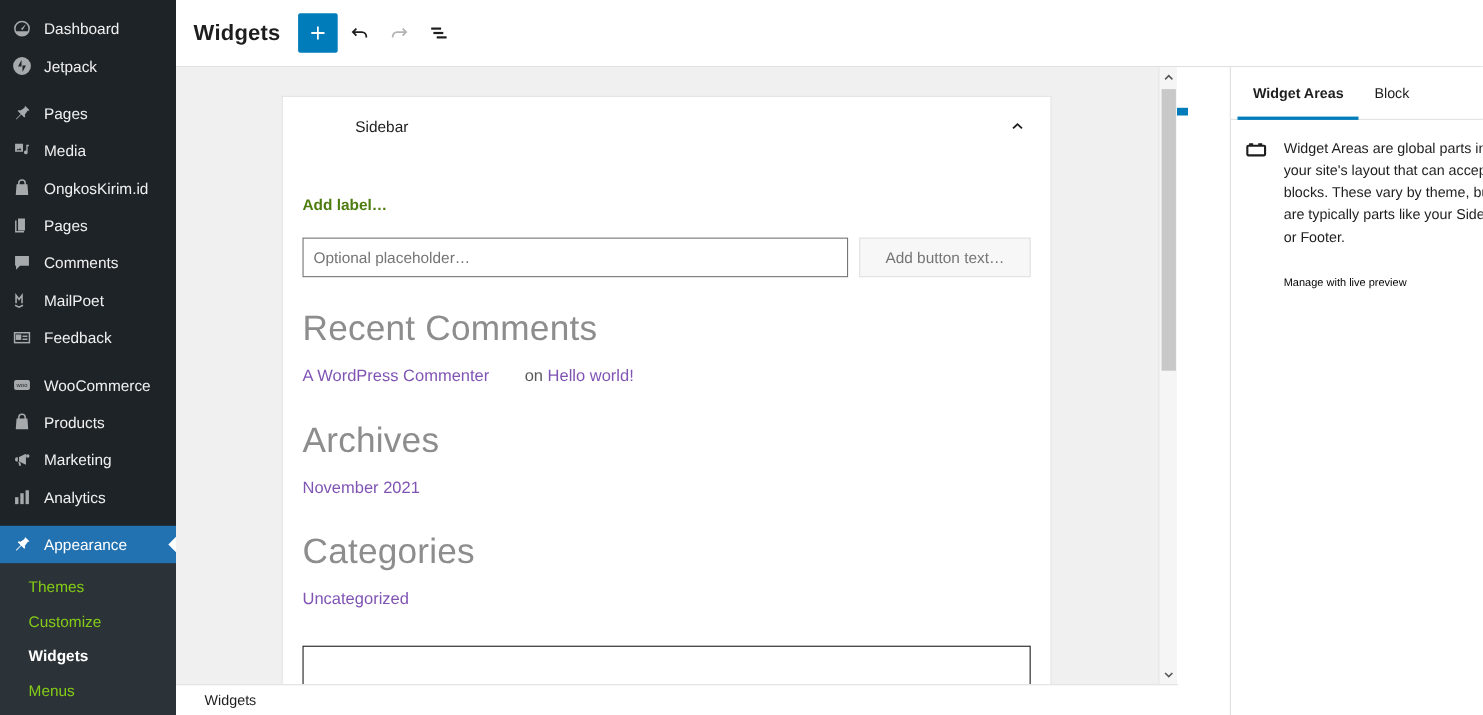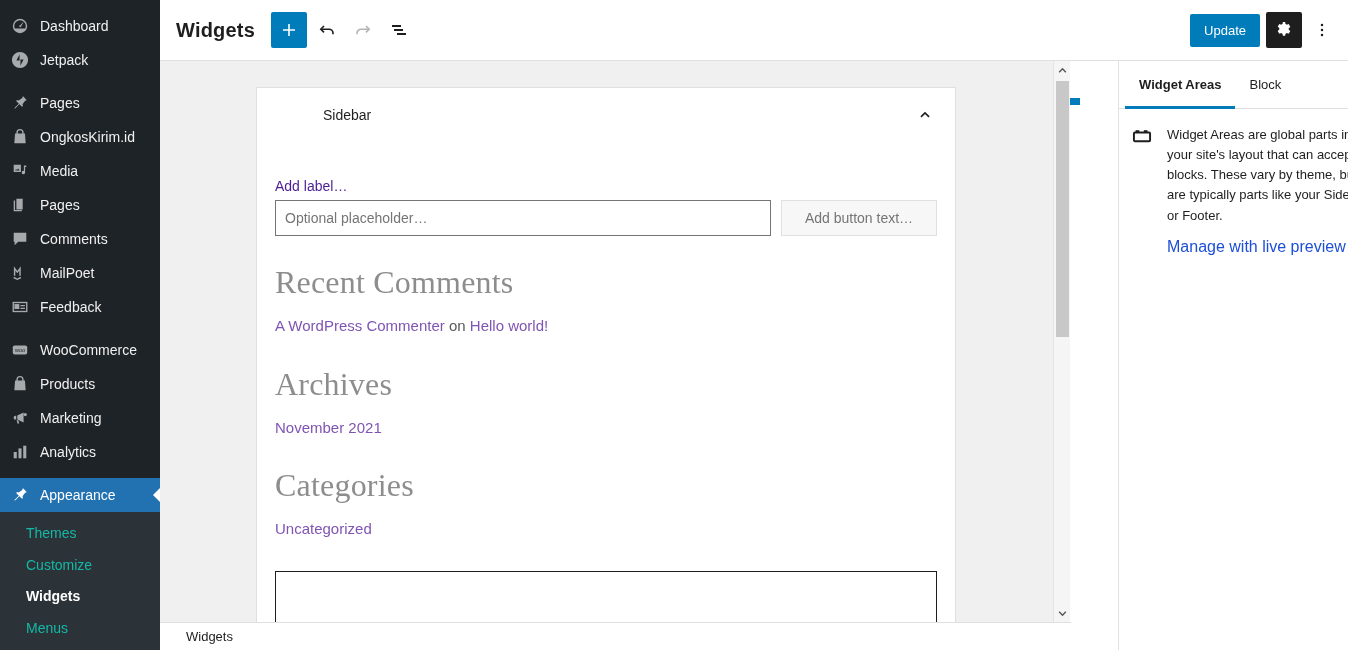--- a/index.html
+++ b/index.html
@@ -41,21 +41,21 @@
     margin-top: -8px;
     border-style: solid; border-width: 8px 8px 8px 0;
     border-color: transparent #ffffff transparent transparent;
   }
   #submenu {
     background: #2c3338;
     padding: 6px 0 8px 0;
   }
   .submenu-item {
     display: block; padding: 6px 0 6px 26px;
-    font-size: 14px; color: #14b8a6; cursor: pointer;
+    font-size: 14px; color: #84cc16; cursor: pointer;
     line-height: 1.4;
   }
   .submenu-item.current { color: #ffffff; font-weight: bold; }
 
   
   #toolbar {
     position: absolute; left: 160px; top: 0;
     width: 1188px; height: 61px;
     background: #ffffff;
     border-bottom: 1px solid #e0e0e0;
@@ -116,45 +116,45 @@
   #wa-title { font-size: 14px; color: #1e1e1e; margin-left: 48px; }
   #wa-collapse {
     margin-left: auto; width: 28px; height: 28px;
     display: flex; align-items: center; justify-content: center;
     background: none; border: none; cursor: pointer; color: #1e1e1e;
   }
   #wa-body { padding: 0 18px; }
 
   .search-block { margin-top: 36px; }
   .search-label {
-    font-size: 14px; font-weight: normal; color: #4c1d95;
-    margin-bottom: 6px;
+    font-size: 14px; font-weight: bold; color: #4d7c0f;
+    margin-bottom: 22px;
   }
   .search-row { display: flex; gap: 10px; }
   .search-input {
     flex: 1 1 auto; height: 36px;
     border: 1px solid #757575; background: #fff;
     font-size: 14px; font-family: inherit;
     padding: 0 9px; color: #1e1e1e; outline: none;
   }
   .search-input::placeholder { color: #757575; }
   .search-button {
     width: 156px; height: 36px; 
     border: 1px solid #e0e0e0; background: #f7f7f7;
     font-size: 14px; font-family: inherit; color: #757575;
     cursor: pointer;
   }
 
   .blk-heading {
     font-size: 32px; font-weight: 300; color: #8d8d8d;
-    margin-top: 26px; letter-spacing: .2px; line-height: 1.25; font-family: Liberation Serif, serif;
+    margin-top: 26px; letter-spacing: .2px; line-height: 1.25;
   }
   .blk-line { font-size: 15px; margin-top: 13px; line-height: 1.5; }
   .blk-link { color: #7f54b3; text-decoration: none; cursor: pointer; }
-  .blk-plain { color: #5a5a5a; }
+  .blk-plain { color: #5a5a5a; margin-left: 28px; }
 
   .selected-block {
     margin-top: 30px; height: 60px;
     border: 1px solid #1e1e1e; background: #fff;
   }
 
   
   #canvas-scrollbar {
     position: absolute; right: 0; top: 0;
     width: 17px; height: 561px;
@@ -205,22 +205,22 @@
     display: flex; align-items: center; justify-content: center;
     background: none; border: none; cursor: pointer; color: #1e1e1e;
   }
   #panel-body { padding: 16px 16px 0 12px; }
   .help-row { display: flex; gap: 12px; }
   .help-icon { flex: 0 0 24px; padding-top: 2px; color: #1e1e1e; }
   .help-text {
     font-size: 13px; color: #1e1e1e; line-height: 1.55;
   }
   #manage-link {
-    display: inline-block; margin-top: 12px; margin-left: 36px;
-    font-size: 16px; color: #1d4ed8; text-decoration: none; cursor: pointer;
+    display: inline-block; margin-top: 26px; margin-left: 36px;
+    font-size: 10px; color: #000000; text-decoration: none; cursor: pointer;
   }
 
   
   #status-bar {
     position: absolute; left: 160px; top: 622px;
     width: 911px; height: 28px;
     background: #ffffff; border-top: 1px solid #e0e0e0;
     display: flex; align-items: center;
   }
   #breadcrumb-txt {
@@ -262,32 +262,32 @@
         <span class="mi-icon">
           <svg width="18" height="18" viewBox="0 0 20 20" fill="currentColor">
               <path d="M13.4 2.6l-1 1 .5.5-4.4 3.1-1.8-.5-1 1 3 3L4 15.4v.6h.6l4.7-4.7 3 3 1-1-.5-1.8 3.1-4.4.5.5 1-1-4-4z"></path>
             </svg>
         </span>
         <span class="mi-label">Pages</span>
       </div>
       <div class="menu-item">
         <span class="mi-icon">
           <svg width="18" height="18" viewBox="0 0 20 20" fill="currentColor">
+              <path d="M3 3h8v8H3V3zm1.5 6.5h5L8 7.2 6.6 8.9 5.6 8 4.5 9.5zM13 4h4v1.6h-1.3v6.1a1.9 1.9 0 11-1.4-1.8V4H13z"></path>
+            </svg>
+        </span>
+        <span class="mi-label">Media</span>
+      </div>
+      <div class="menu-item">
+        <span class="mi-icon">
+          <svg width="18" height="18" viewBox="0 0 20 20" fill="currentColor">
               <path d="M6 6V5a4 4 0 018 0v1h1.5l.8 11H3.7L4.5 6H6zm1.5 0h5V5a2.5 2.5 0 10-5 0v1z"></path>
             </svg>
         </span>
         <span class="mi-label">OngkosKirim.id</span>
-      </div>
-      <div class="menu-item">
-        <span class="mi-icon">
-          <svg width="18" height="18" viewBox="0 0 20 20" fill="currentColor">
-              <path d="M3 3h8v8H3V3zm1.5 6.5h5L8 7.2 6.6 8.9 5.6 8 4.5 9.5zM13 4h4v1.6h-1.3v6.1a1.9 1.9 0 11-1.4-1.8V4H13z"></path>
-            </svg>
-        </span>
-        <span class="mi-label">Media</span>
       </div>
       <div class="menu-item">
         <span class="mi-icon">
           <svg width="18" height="18" viewBox="0 0 20 20" fill="currentColor">
               <path d="M6 3h7v12H6V3zm-1.5 2H3v12h9v-1.5H4.5V5z"></path>
             </svg>
         </span>
         <span class="mi-label">Pages</span>
       </div>
       <div class="menu-item">
@@ -405,36 +405,20 @@
     </button>
 
     <button class="tb-btn">
       <svg width="20" height="20" viewBox="0 0 20 20" fill="currentColor">
           <rect x="3" y="5" width="9" height="2"></rect>
           <rect x="5" y="9" width="9" height="2"></rect>
           <rect x="8" y="13" width="9" height="2"></rect>
         </svg>
     </button>
 
-    <div id="toolbar-right">
-      <button id="update-btn">Update</button>
-      <button id="settings-gear">
-        <svg width="20" height="20" viewBox="0 0 20 20" fill="currentColor">
-            <path d="M10 6.6a3.4 3.4 0 100 6.8 3.4 3.4 0 000-6.8zm0 5.1a1.7 1.7 0 110-3.4 1.7 1.7 0 010 3.4z"></path>
-            <path d="M11.1 2h-2.2l-.4 2a6 6 0 00-1.3.75L5.3 4l-1.6 2.7 1.6 1.3a6 6 0 000 1.5L3.7 11 5.3 13.7l1.9-.75c.4.3.84.55 1.3.74l.4 2h2.2l.4-2c.46-.19.9-.44 1.3-.74l1.9.75L16.3 11l-1.6-1.3a6 6 0 000-1.5l1.6-1.3L14.7 4l-1.9.75a6 6 0 00-1.3-.74l-.4-2z"></path>
-          </svg>
-      </button>
-      <button id="more-menu">
-        <svg width="18" height="18" viewBox="0 0 20 20" fill="currentColor">
-            <circle cx="10" cy="4.4" r="1.4"></circle>
-            <circle cx="10" cy="10" r="1.4"></circle>
-            <circle cx="10" cy="15.6" r="1.4"></circle>
-          </svg>
-      </button>
-    </div>
   </header>
 
   <main id="canvas">
 
     <section id="widget-card">
       <div id="wa-header">
         <span id="wa-title">Sidebar</span>
         <button id="wa-collapse">
           <svg width="18" height="18" viewBox="0 0 20 20" fill="none" stroke="currentColor" stroke-width="1.8">
               <path d="M5.5 12L10 7.6l4.5 4.4"></path>

